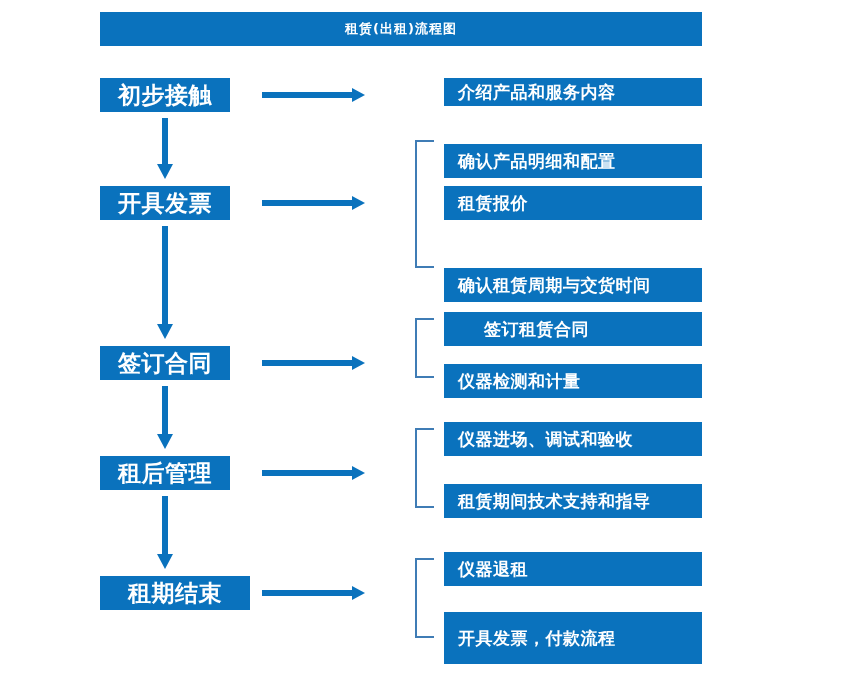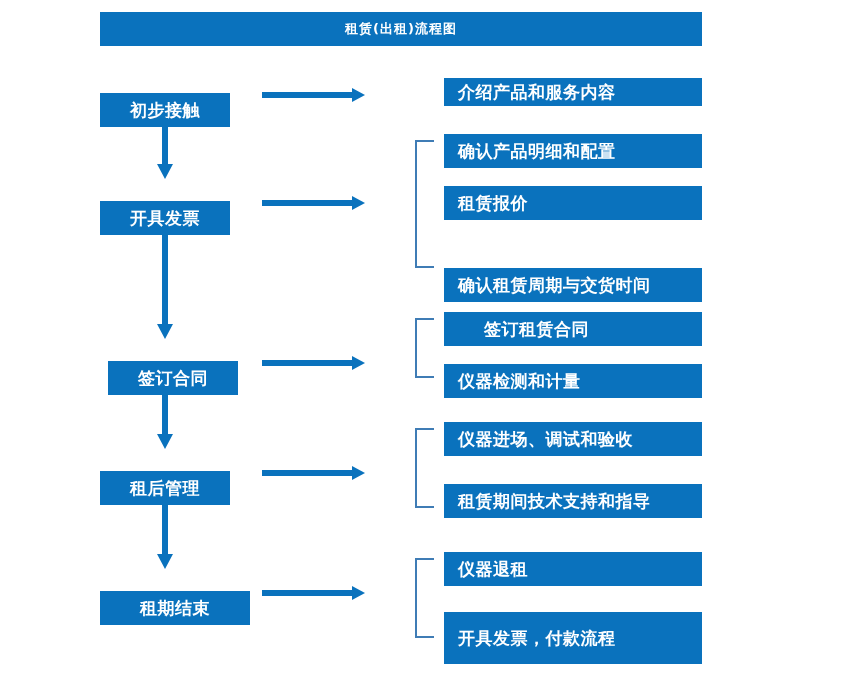--- a/index.html
+++ b/index.html
@@ -32,22 +32,21 @@
     letter-spacing: 0.5px;
     white-space: nowrap;
   }
   .title-box {
     justify-content: center;
     font-size: 13px;
     letter-spacing: 1px;
   }
   .stage-box {
     justify-content: center;
-    font-size: 17px;
-    margin-top: 15px;
+    font-size: 23px;
   }
   .detail-box {
     justify-content: flex-start;
     padding-left: 14px;
     font-size: 17px;
   }
   .arrow-h {
     position: absolute;
     height: 20px;
   }
@@ -67,21 +66,21 @@
 <body>
 
 <div id="canvas">
 
   <div class="box title-box" style="left:100px; top:12px; width:602px; height:34px;">租赁(出租)流程图</div>
 
   <div class="box stage-box" style="left:100px; top:78px; width:130px; height:34px;">初步接触</div>
 
   <div class="box stage-box" style="left:100px; top:186px; width:130px; height:34px;">开具发票</div>
 
-  <div class="box stage-box" style="left:108px; top:346px; width:130px; height:34px;text-align:center;">签订合同</div>
+  <div class="box stage-box" style="left:100px; top:346px; width:130px; height:34px;text-align:center;">签订合同</div>
 
   <div class="box stage-box" style="left:100px; top:456px; width:130px; height:34px;text-align:center;">租后管理</div>
 
   <div class="box stage-box" style="left:100px; top:576px; width:150px; height:34px;">租期结束</div>
 
   <div class="arrow-v" style="left:155px; top:118px; height:62px;">
     <svg width="20" height="62" viewBox="0 0 20 62">
       <rect x="7" y="0" width="6" height="48" fill="#0a72bd"></rect>
       <polygon points="2,46 18,46 10,61" fill="#0a72bd"></polygon>
     </svg>
@@ -162,21 +161,21 @@
   </div>
 
   <div class="bracket" style="left:414px; top:558px; width:22px; height:80px;">
     <svg width="22" height="80" viewBox="0 0 22 80">
       <path d="M20,1 L2,1 L2,79 L20,79" fill="none" stroke="#3f7cb5" stroke-width="2"></path>
     </svg>
   </div>
 
   <div class="box detail-box" style="left:444px; top:78px; width:258px; height:28px;">介绍产品和服务内容</div>
 
-  <div class="box detail-box" style="left:444px; top:134px; width:258px; height:34px;">确认产品明细和配置</div>
+  <div class="box detail-box" style="left:444px; top:144px; width:258px; height:34px;">确认产品明细和配置</div>
 
   <div class="box detail-box" style="left:444px; top:186px; width:258px; height:34px;">租赁报价</div>
 
   <div class="box detail-box" style="left:444px; top:240px; width:258px; height:34px;margin-top:28px;">确认租赁周期与交货时间</div>
 
   <div class="box detail-box" style="left:444px; top:312px; width:258px; height:34px;padding-left:40px;">签订租赁合同</div>
 
   <div class="box detail-box" style="left:444px; top:364px; width:258px; height:34px;">仪器检测和计量</div>
 
   <div class="box detail-box" style="left:444px; top:422px; width:258px; height:34px;">仪器进场、调试和验收</div>

